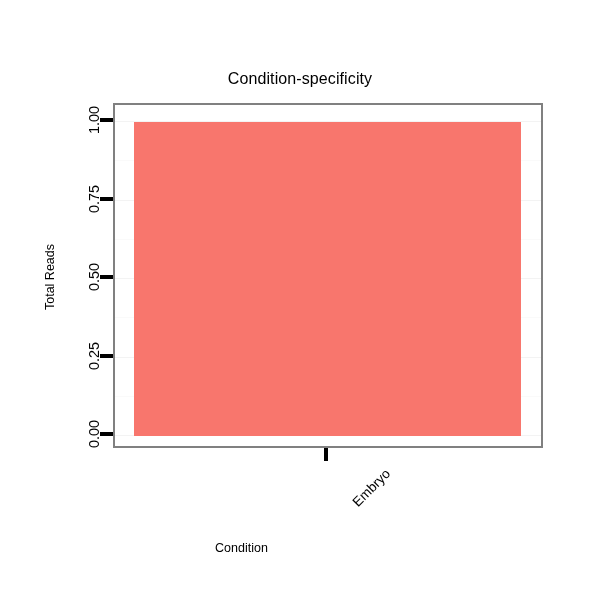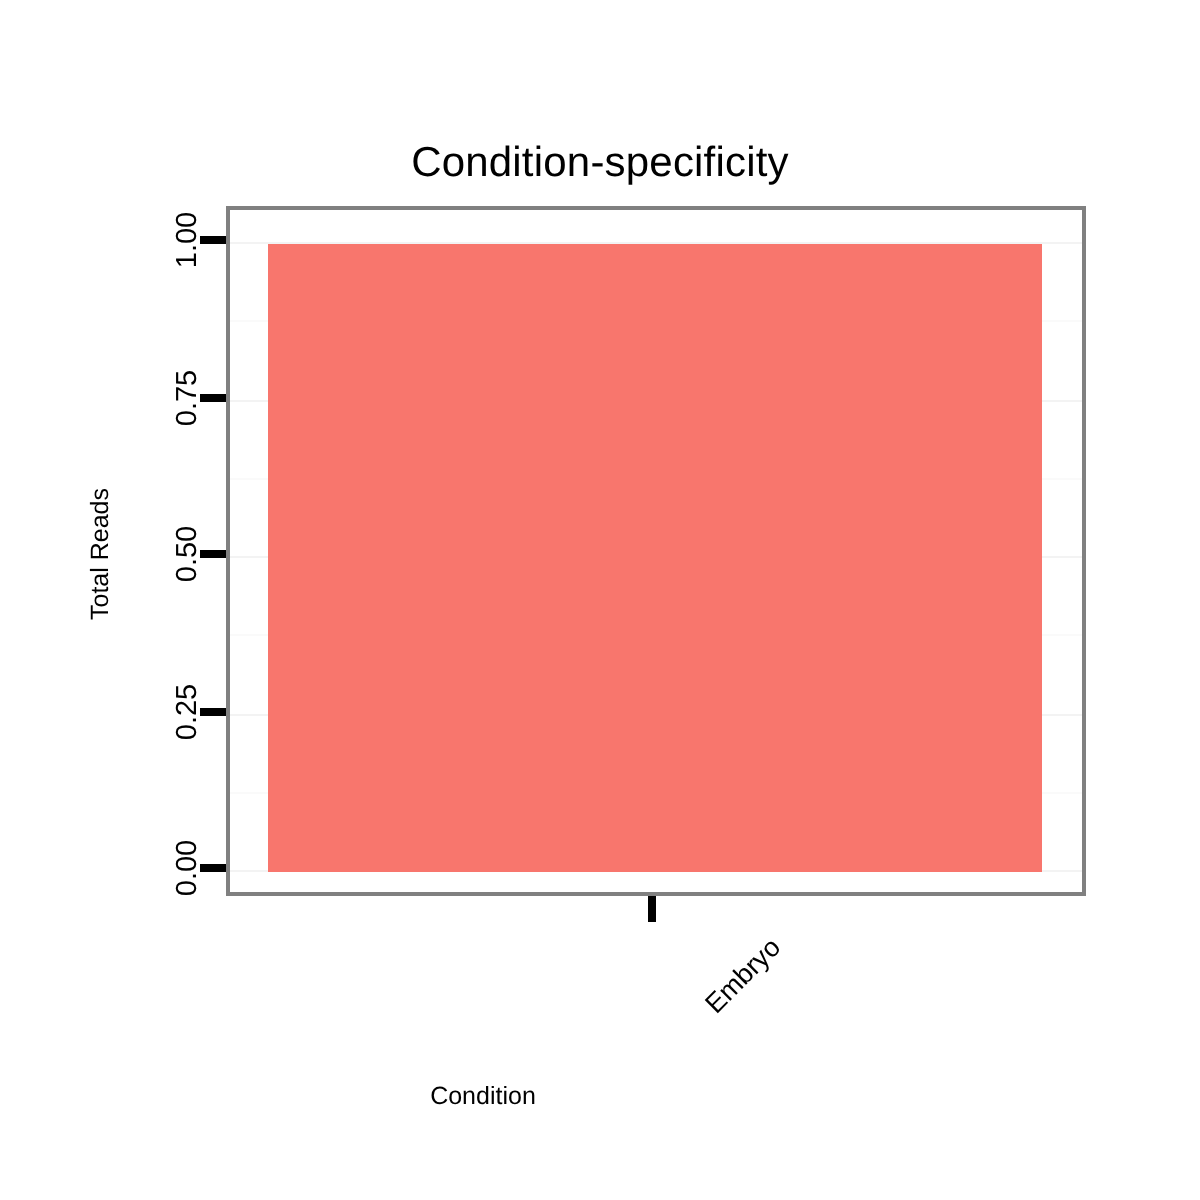--- a/index.html
+++ b/index.html
@@ -23,21 +23,21 @@
     height: 600px;
   }
 
   
   .chart-title {
     position: absolute;
     left: 0;
     top: 70px;
     width: 600px;
     text-align: center;
-    font-size: 21px;
+    font-size: 16px;
     color: #000000;
     letter-spacing: 0.1px;
     white-space: nowrap;
   }
 
   
   .panel {
     position: absolute;
     left: 113px;
     top: 103px;

